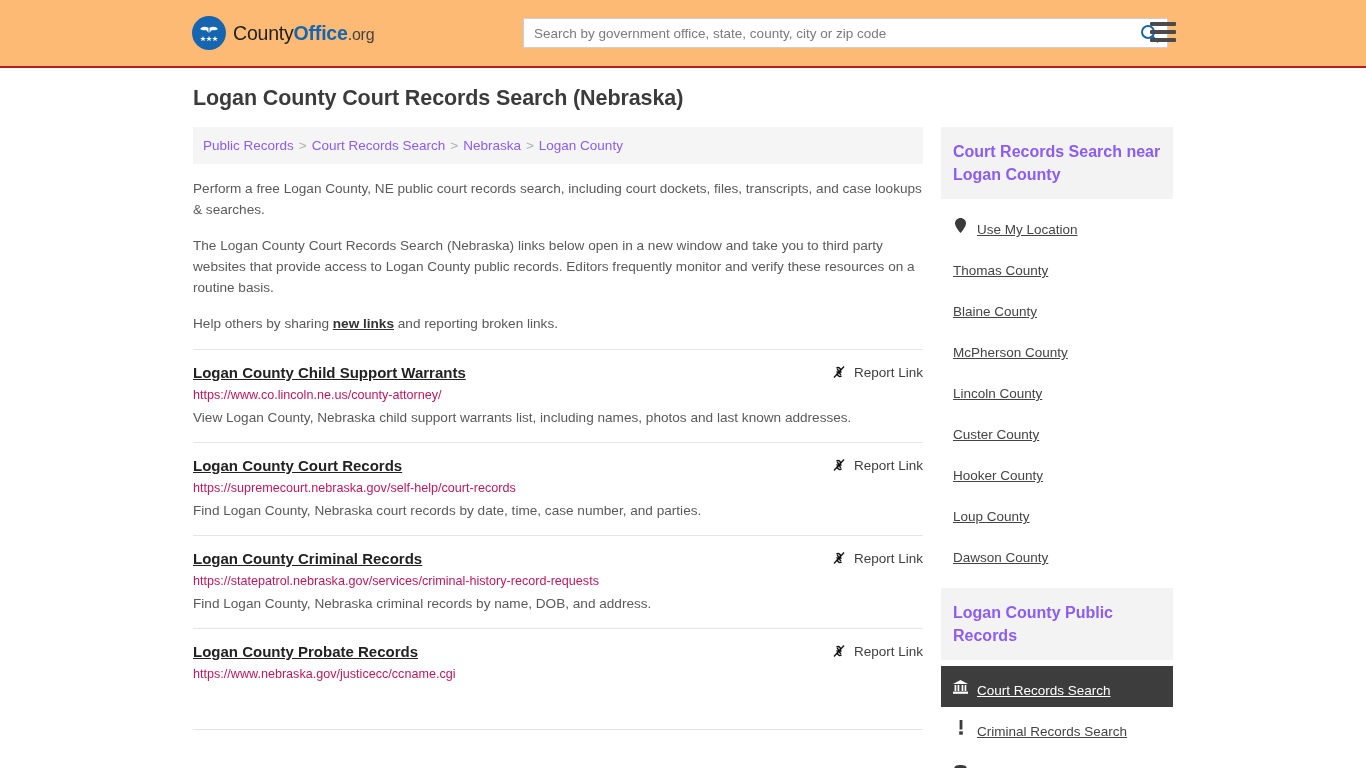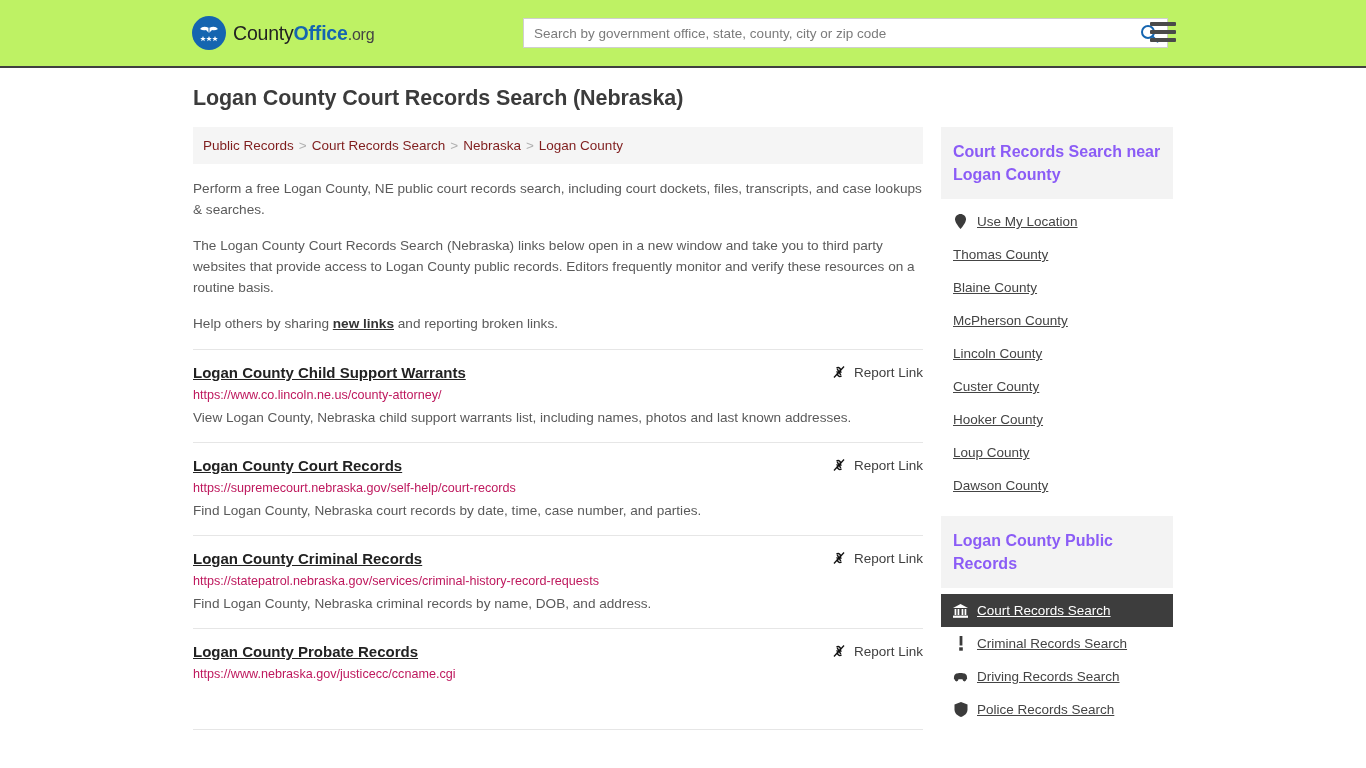--- a/index.html
+++ b/index.html
@@ -7,22 +7,22 @@
     margin: 0; padding: 0;
     width: 1366px; height: 768px;
     background: #ffffff;
     font-family: "Liberation Sans", sans-serif;
     overflow: hidden;
   }
 
   
   .site-header {
     height: 68px;
-    background: #bef264;
-    border-bottom: 2px solid #404040;
+    background: #fdba74;
+    border-bottom: 2px solid #b91c1c;
     display: flex;
     align-items: center;
     position: relative;
   }
   .logo-wrap {
     display: flex; align-items: center;
     margin-left: 192px;
     gap: 7px;
   }
   .logo-mark {
@@ -105,21 +105,21 @@
   .side-col { width: 232px; flex: none; }
 
   
   .breadcrumb {
     background: #f5f5f5;
     padding: 11px 10px;
     font-size: 13.5px;
     color: #555555;
     margin-bottom: 14px;
   }
-  .breadcrumb a { color: #7f1d1d; text-decoration: none; }
+  .breadcrumb a { color: #8b5cf6; text-decoration: none; }
   .breadcrumb .sep { color: #b0b0b0; margin: 0 5px; }
 
   
   .intro p {
     font-size: 13.6px;
     line-height: 21px;
     color: #5a5a5a;
     margin: 0 0 15px 0;
   }
   .intro a { color: #333333; font-weight: bold; text-decoration: underline; }
@@ -172,21 +172,21 @@
     line-height: 23px;
   }
   .side-links { padding: 6px 0 0 0; margin-bottom: 14px; }
   .side-link {
     display: flex; align-items: center; gap: 9px;
     padding: 9px 12px;
     font-size: 13.5px;
     color: #444444;
     cursor: pointer;
   }
-  .side-link .lbl { text-decoration: underline; }
+  .side-link .lbl { text-decoration: underline; margin-top: 8px; }
   .side-link.active {
     background: #3d3d3d;
   }
   .side-link.active .lbl { color: #ffffff; }
   .side-ico {
     width: 15px; height: 15px;
     display: flex; align-items: center; justify-content: center;
     flex: none;
     color: #3b3b3b;
   }

